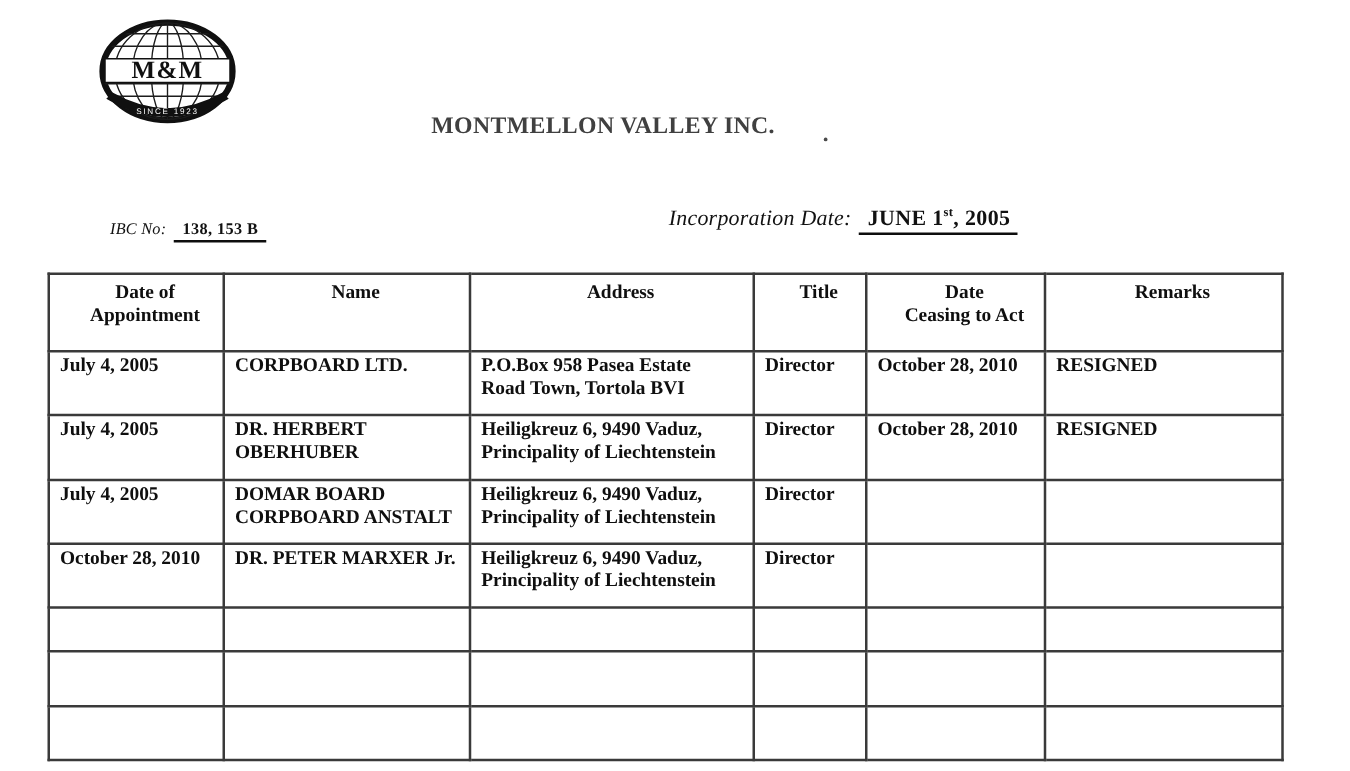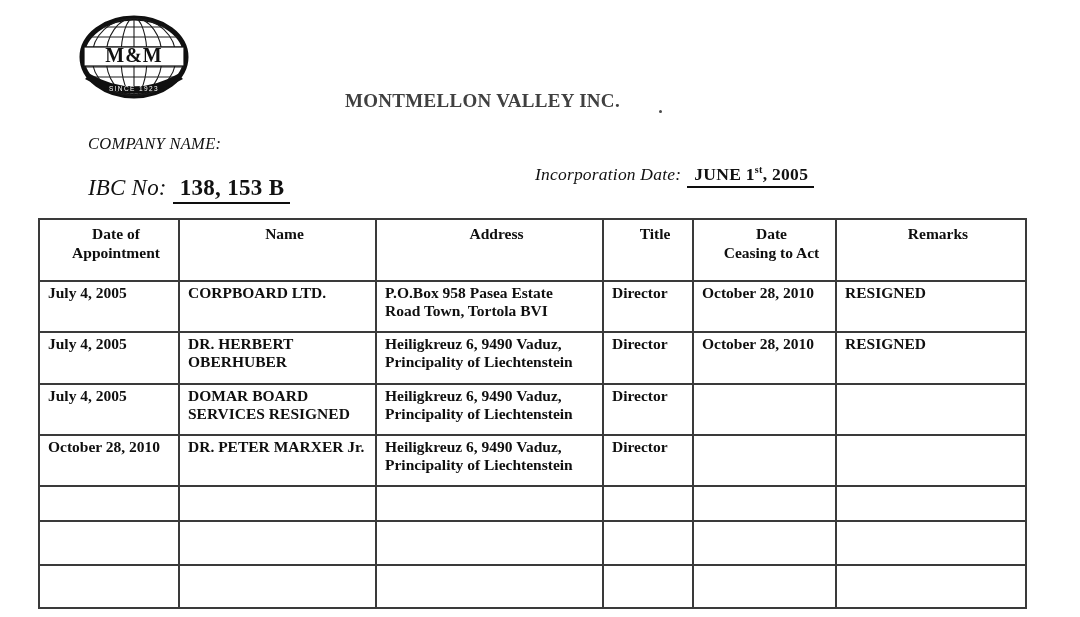--- a/index.html
+++ b/index.html
@@ -28,21 +28,21 @@
   .artifact-dot {
     position: absolute; left: 659px; top: 110px;
     width: 3px; height: 3px; border-radius: 50%; background: #4a4a4a;
   }
 
   
   .company-name-label {
     position: absolute; left: 88px; top: 134px;
     font-size: 16.5px; font-style: italic; letter-spacing: 0.3px;
   }
-  .ibc-line { position: absolute; left: 88px; top: 175px; font-size: 23px; }
+  .ibc-line { position: absolute; left: 88px; top: 175px; font-size: 13px; }
   .inc-line { position: absolute; left: 535px; top: 164px; font-size: 17.5px; }
   .meta-label { font-style: italic; letter-spacing: 0.2px; }
   .meta-value {
     display: inline-block;
     font-weight: bold;
     border-bottom: 2px solid #0e0e0e;
     padding: 0 6px 1px 7px;
     margin-left: 6px;
     letter-spacing: 0.3px;
   }
@@ -112,21 +112,20 @@
       <rect x="6" y="33" width="100" height="19" fill="#ffffff" stroke="#101010" stroke-width="1.2" clip-path="url(#globeClip)"></rect>
       <text x="56" y="48" text-anchor="middle" font-family="Liberation Serif, serif" font-size="20" font-weight="bold" fill="#101010" letter-spacing="1">M&amp;M</text>
       <path d="M 12 60 Q 56 85 100 60 L 105 65 Q 56 94 7 65 Z" fill="#101010"></path>
       <text x="56" y="77" text-anchor="middle" font-family="Liberation Sans, sans-serif" font-size="6.5" fill="#ffffff" letter-spacing="1.4">SINCE 1923</text>
     </svg>
   </div>
 
   <div class="company-title">MONTMELLON VALLEY INC.</div>
   <span class="artifact-dot"></span>
 
-  <div class="company-name-label">COMPANY NAME:</div>
 
   <div class="ibc-line">
     <span class="meta-label">IBC No:</span><span class="meta-value">138, 153 B</span>
   </div>
 
   <div class="inc-line">
     <span class="meta-label">Incorporation Date:</span><span class="meta-value"><span>JUNE 1</span><sup>st</sup><span>, 2005</span></span>
   </div>
 
   <table class="register">
@@ -166,21 +165,21 @@
 OBERHUBER</td>
         <td>Heiligkreuz 6, 9490 Vaduz,
 Principality of Liechtenstein</td>
         <td>Director</td>
         <td>October 28, 2010</td>
         <td>RESIGNED</td>
       </tr>
       <tr class="r3">
         <td>July 4, 2005</td>
         <td>DOMAR BOARD
-SERVICES RESIGNED</td>
+CORPBOARD ANSTALT</td>
         <td>Heiligkreuz 6, 9490 Vaduz,
 Principality of Liechtenstein</td>
         <td>Director</td>
         <td></td>
         <td></td>
       </tr>
       <tr class="r4">
         <td>October 28, 2010</td>
         <td>DR. PETER MARXER Jr.</td>
         <td>Heiligkreuz 6, 9490 Vaduz,

